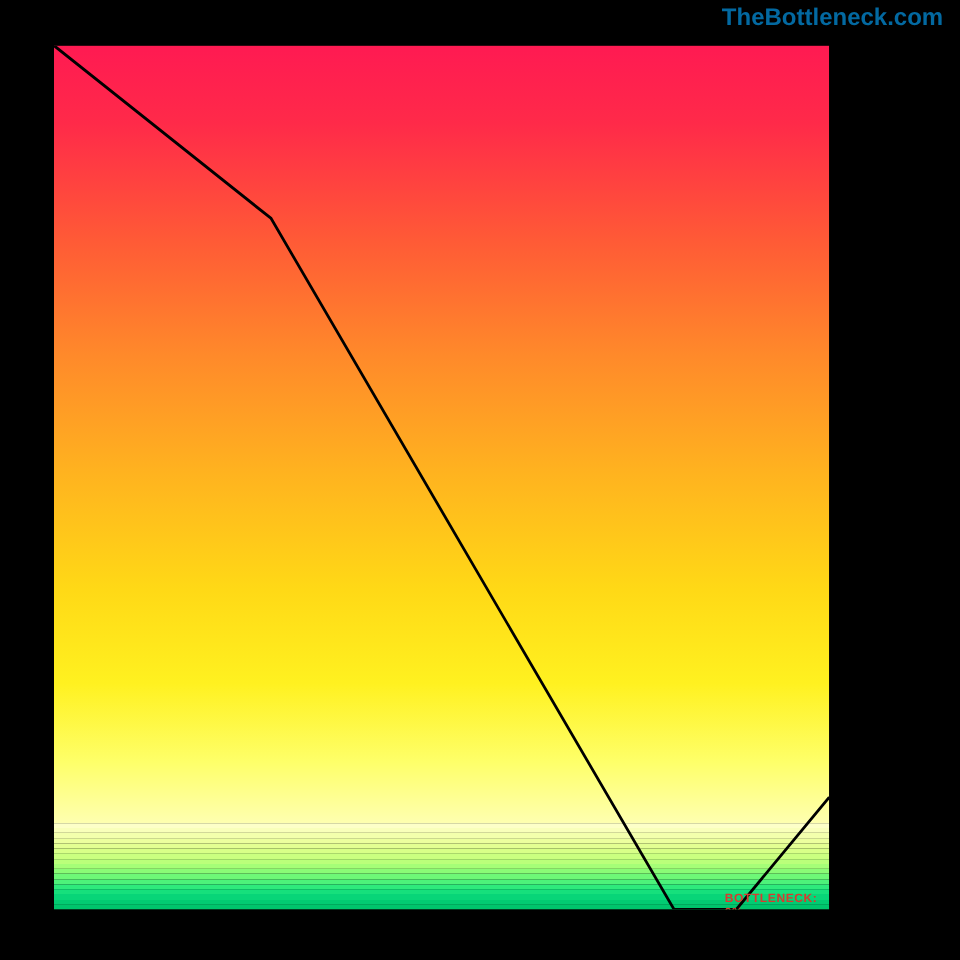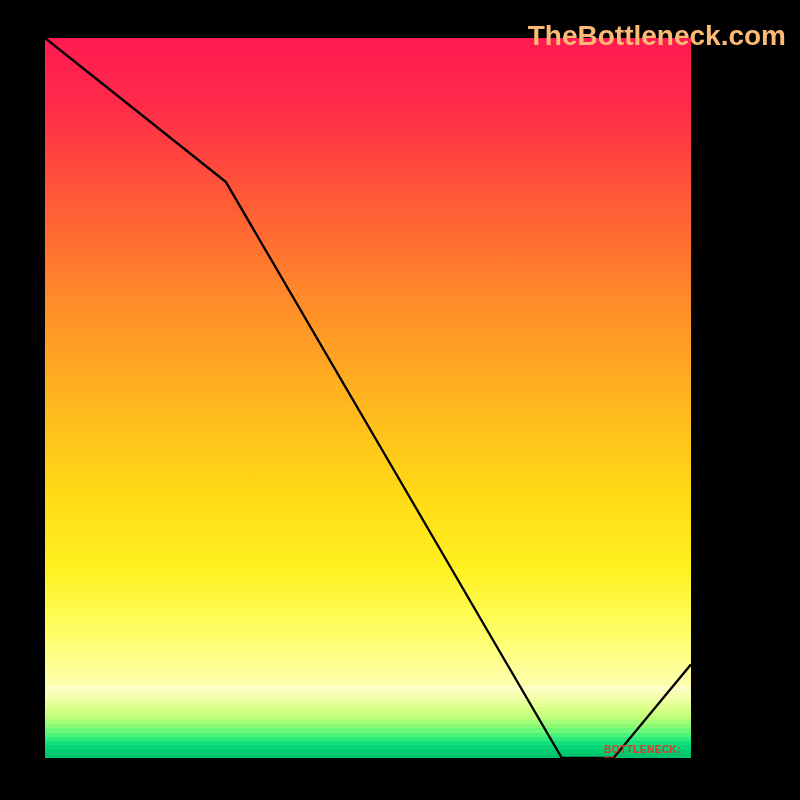--- a/index.html
+++ b/index.html
@@ -12,24 +12,24 @@
     overflow: hidden;
     position: relative;
   }
   .container {
     width: 800px;
     height: 800px;
     position: relative;
   }
   .watermark {
     position: absolute;
-    top: 20px;
+    top: 4px;
     right: 14px;
-    color: #fdba74;
-    font-size: 28px;
+    color: #0369a1;
+    font-size: 20px;
     font-weight: bold;
     z-index: 10;
   }
   .plot-outer {
     position: absolute;
     left: 25px;
     top: 25px;
     width: 750px;
     height: 750px;
     background: #000;

